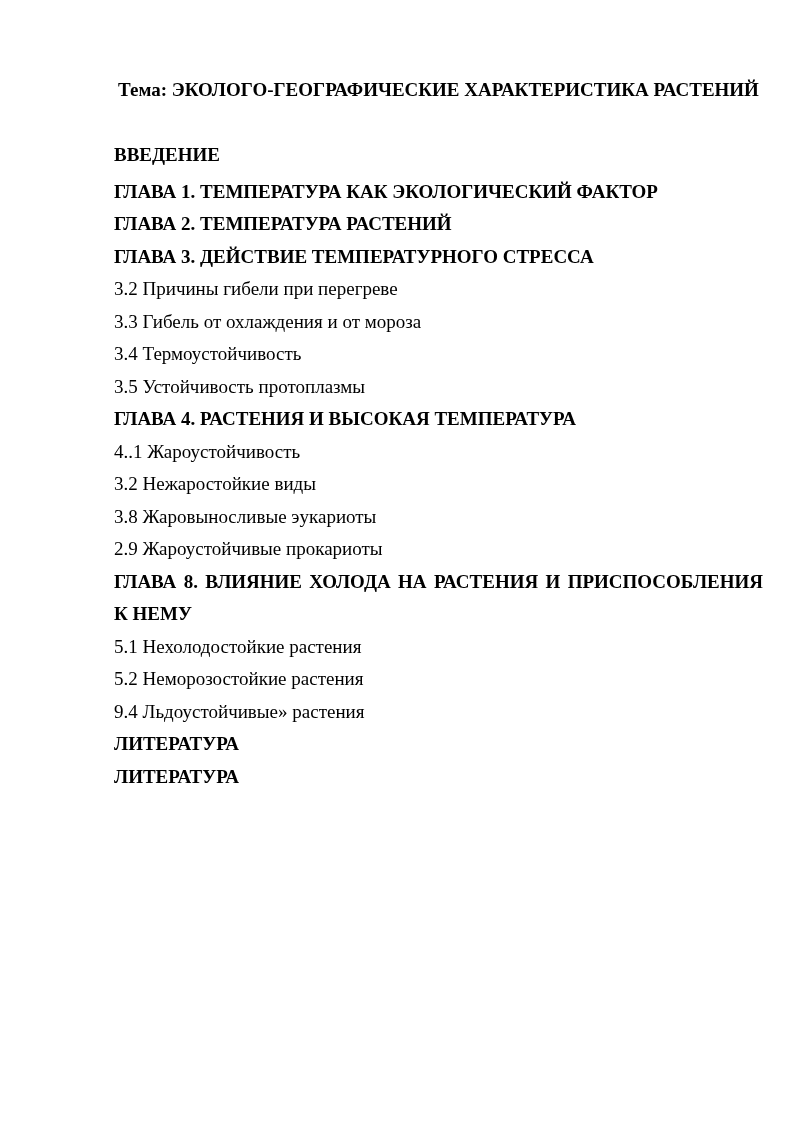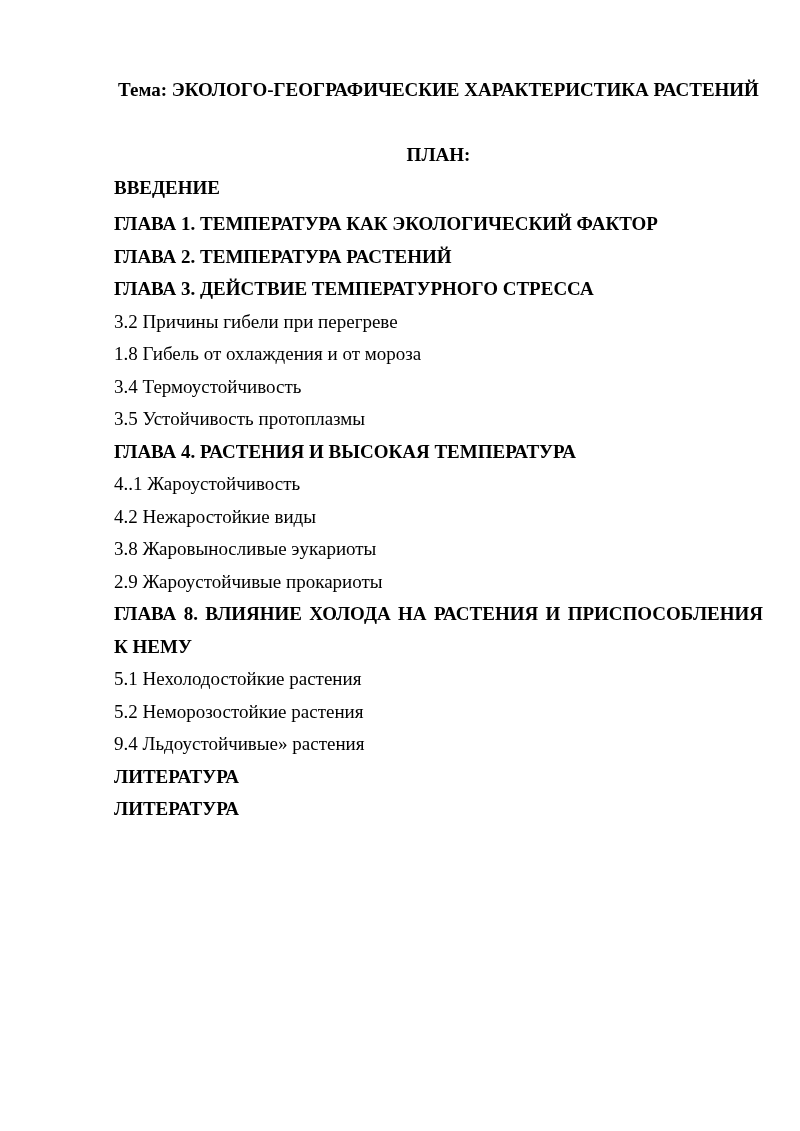--- a/index.html
+++ b/index.html
@@ -31,34 +31,33 @@
   #plan-list p:first-child { margin-bottom: 4px; }
 </style>
 </head>
 <body>
 
 <div class="page" style="background: rgb(255, 255, 255); color: rgb(0, 0, 0);">
   <p class="center bold">Тема: ЭКОЛОГО-ГЕОГРАФИЧЕСКИЕ ХАРАКТЕРИСТИКА РАСТЕНИЙ</p>
 
   <div class="blank-line"></div>
 
-  <p class="center bold plan-heading">ПЛАН:</p>
 
   <div id="plan-list">
       <p class="bold">ВВЕДЕНИЕ</p>
       <p class="bold">ГЛАВА 1. ТЕМПЕРАТУРА КАК ЭКОЛОГИЧЕСКИЙ ФАКТОР</p>
       <p class="bold">ГЛАВА 2. ТЕМПЕРАТУРА РАСТЕНИЙ</p>
       <p class="bold">ГЛАВА 3. ДЕЙСТВИЕ ТЕМПЕРАТУРНОГО СТРЕССА</p>
       <p>3.2 Причины гибели при перегреве</p>
-      <p>1.8 Гибель от охлаждения и от мороза</p>
+      <p>3.3 Гибель от охлаждения и от мороза</p>
       <p>3.4 Термоустойчивость</p>
       <p>3.5 Устойчивость протоплазмы</p>
       <p class="bold">ГЛАВА 4. РАСТЕНИЯ И ВЫСОКАЯ ТЕМПЕРАТУРА</p>
       <p>4..1 Жароустойчивость</p>
-      <p>4.2 Нежаростойкие виды</p>
+      <p>3.2 Нежаростойкие виды</p>
       <p>3.8 Жаровыносливые эукариоты</p>
       <p>2.9 Жароустойчивые прокариоты</p>
       <p class="bold justify">ГЛАВА 8. ВЛИЯНИЕ ХОЛОДА НА РАСТЕНИЯ И ПРИСПОСОБЛЕНИЯ К НЕМУ</p>
       <p>5.1 Нехолодостойкие растения</p>
       <p>5.2 Неморозостойкие растения</p>
       <p>9.4 Льдоустойчивые» растения</p>
       <p class="bold">ЛИТЕРАТУРА</p>
       <p class="bold">ЛИТЕРАТУРА</p>
     </div>
 </div>

